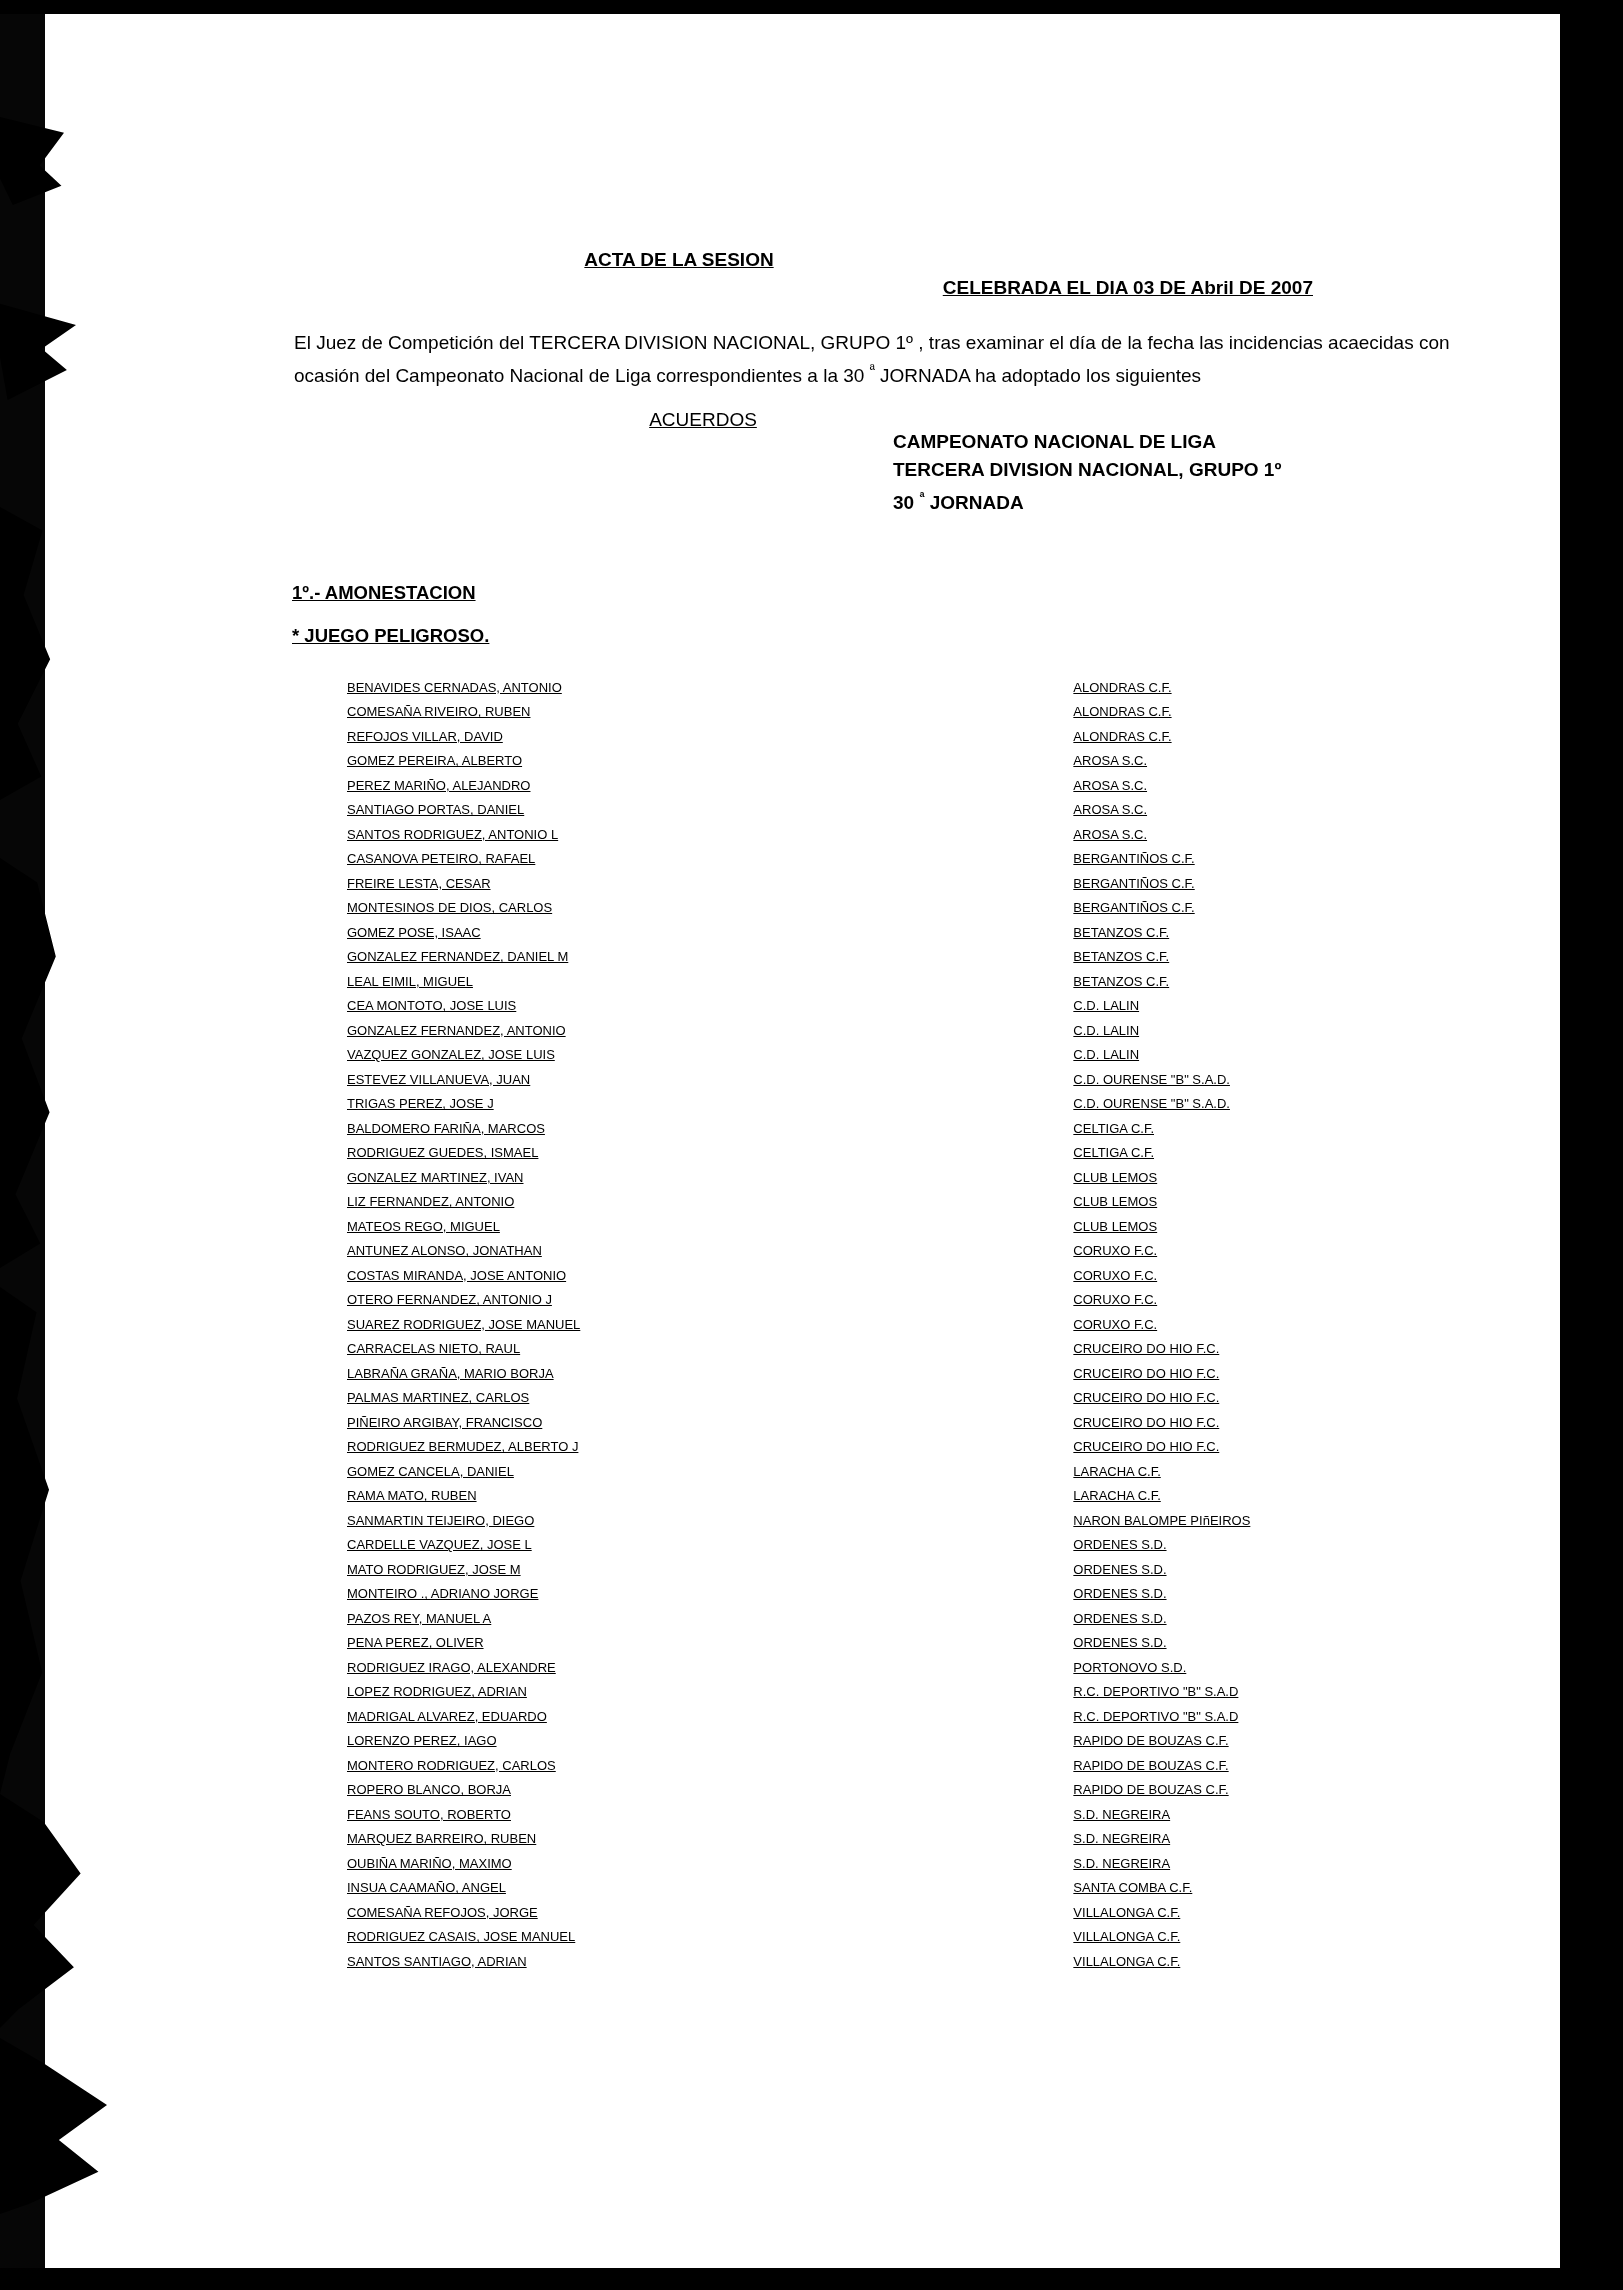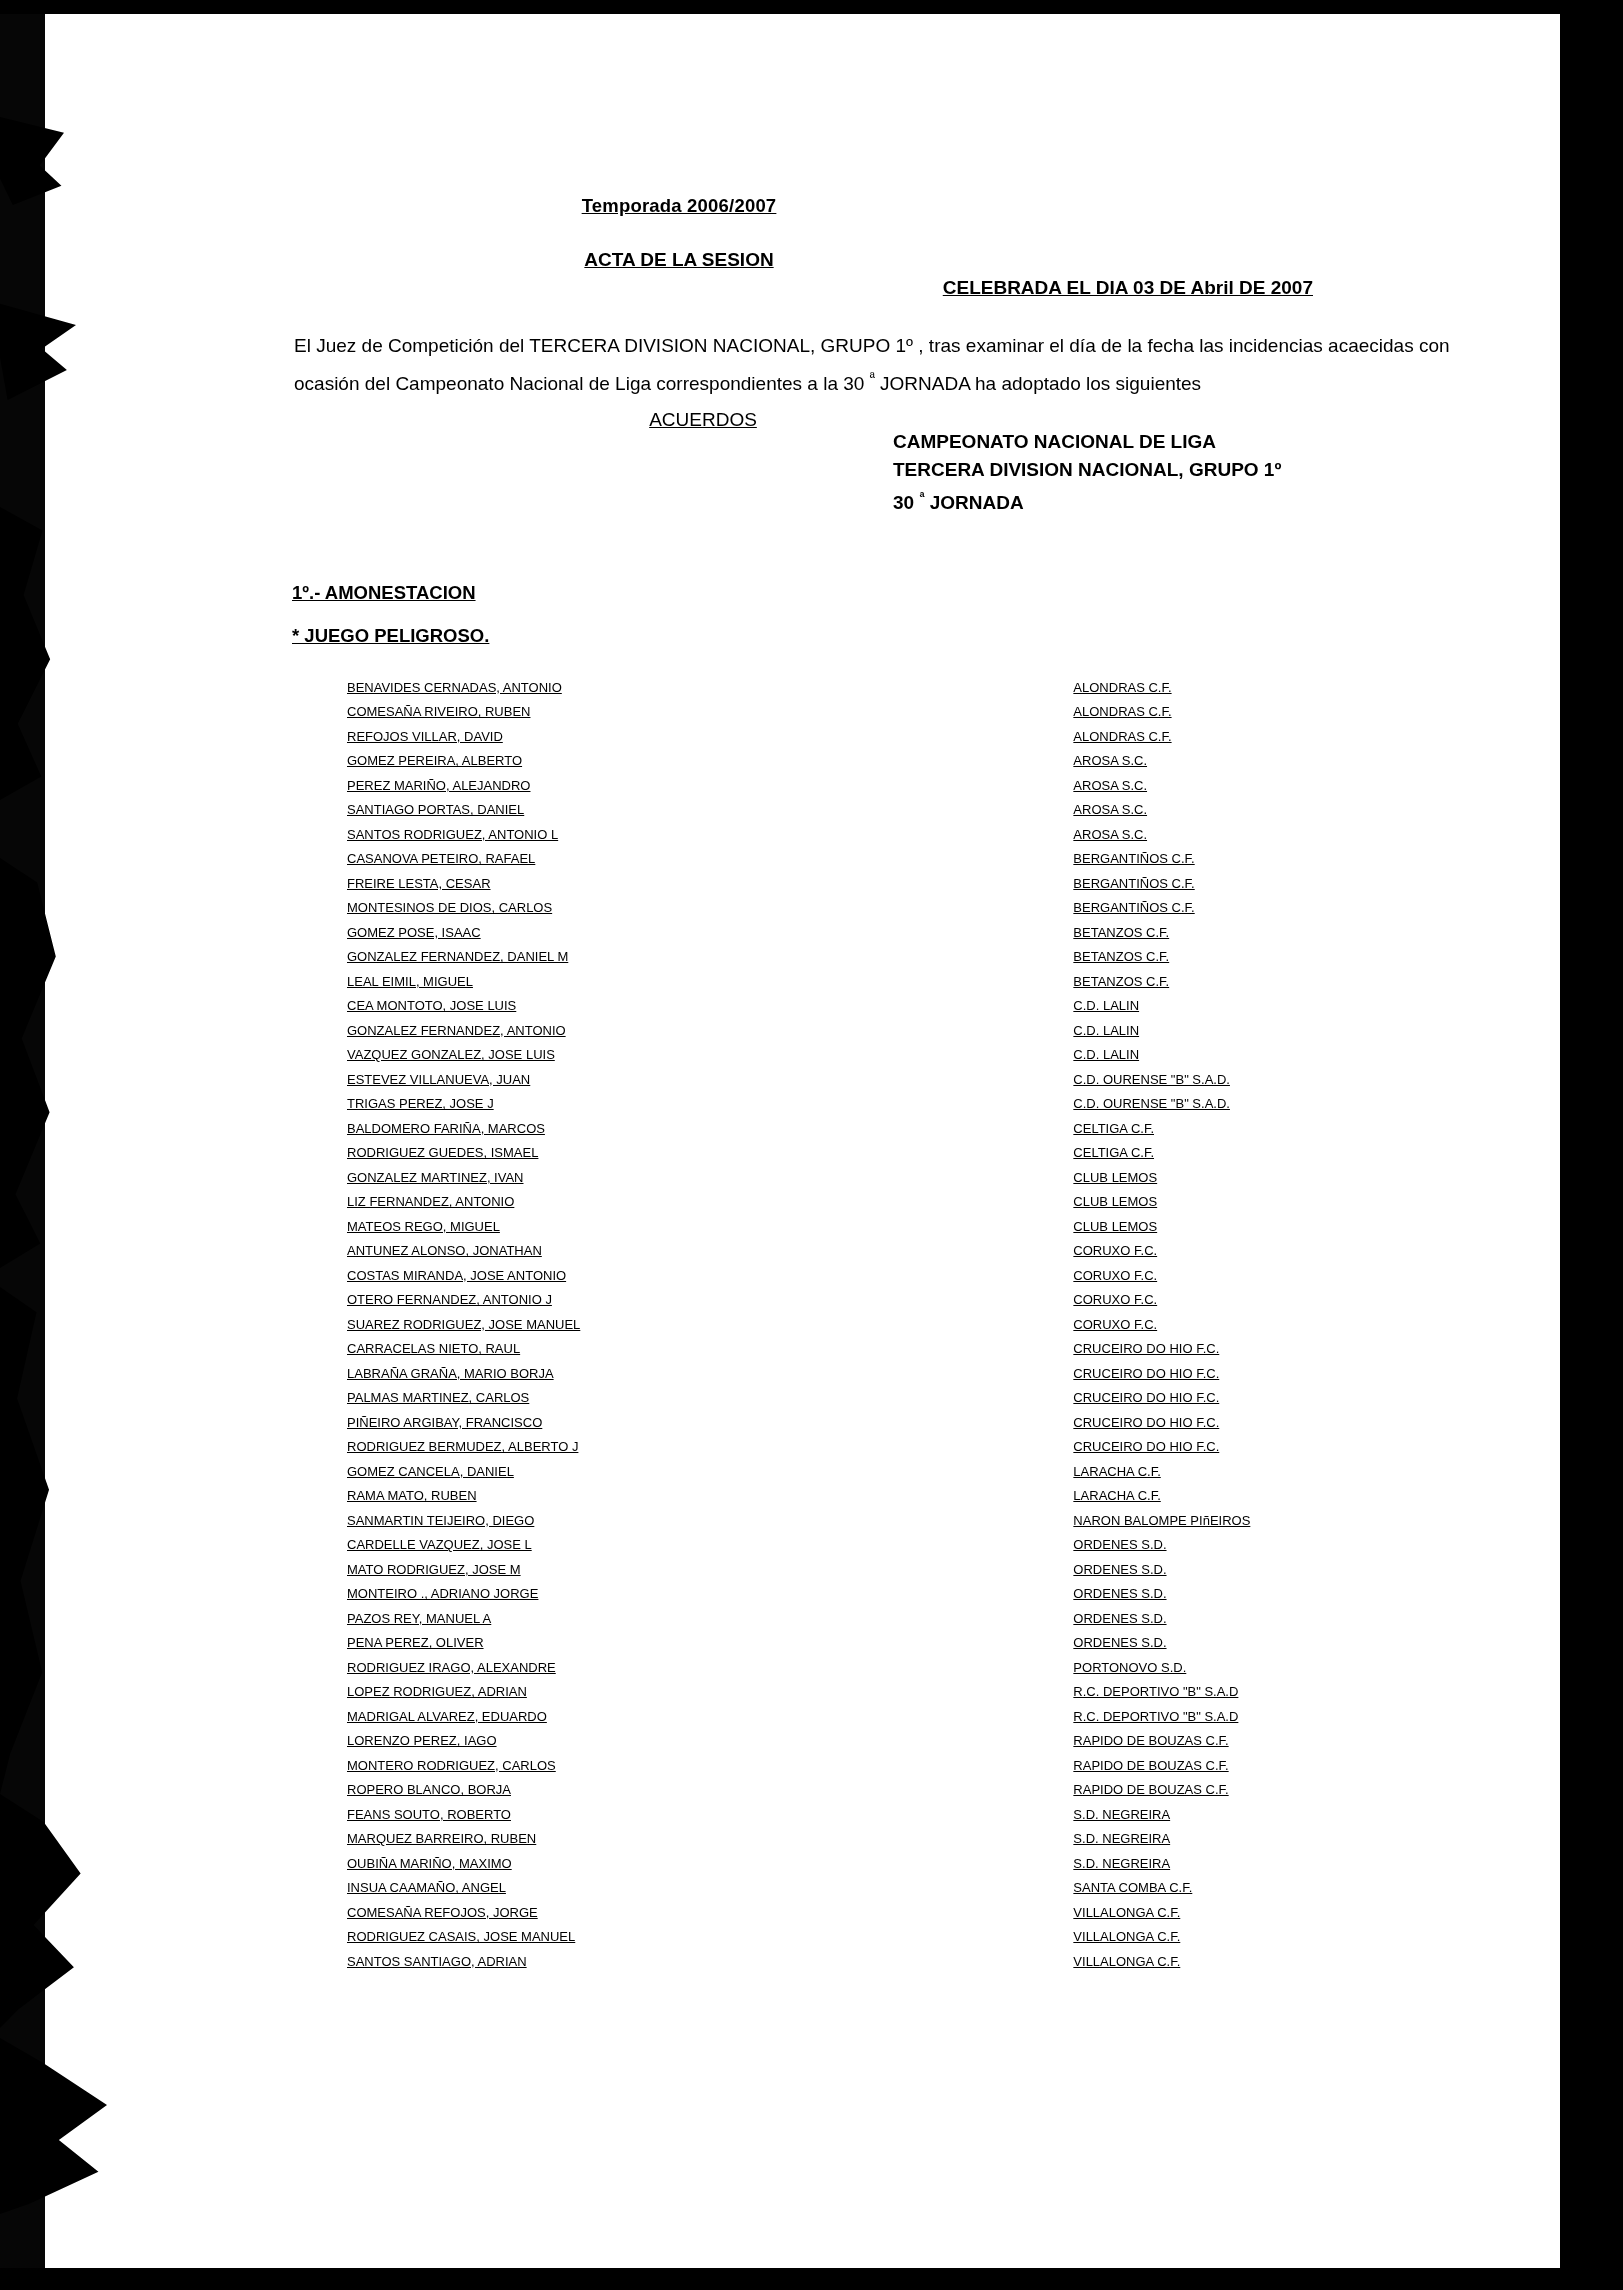--- a/index.html
+++ b/index.html
@@ -88,21 +88,21 @@
     text-align: right;
     font-size: 19px;
     font-weight: bold;
   }
   .para {
     position: absolute;
     top: 315px;
     left: 249px;
     width: 1165px;
     font-size: 19px;
-    line-height: 33px;
+    line-height: 28px;
   }
   .para .sup { font-size: 13.7px; vertical-align: super; }
 
   .acuerdos {
     position: absolute;
     top: 395px;
     left: 0;
     width: 1268px;
     text-align: center;
     font-size: 19px;
@@ -166,23 +166,20 @@
   }
 </style>
 </head>
 <body>
 
 <div class="scan-bg"></div>
 
 <div class="page">
   <div class="doc">
 
-    <div class="line-temporada">
-      <span class="u">Temporada 2006/2007</span>
-    </div>
 
     <div class="line-acta">
       <span class="u">ACTA DE LA SESION</span>
     </div>
 
     <div class="line-celebrada">
       <span class="u">CELEBRADA EL DIA 03 DE Abril DE 2007</span>
     </div>
 
     <div class="para">

